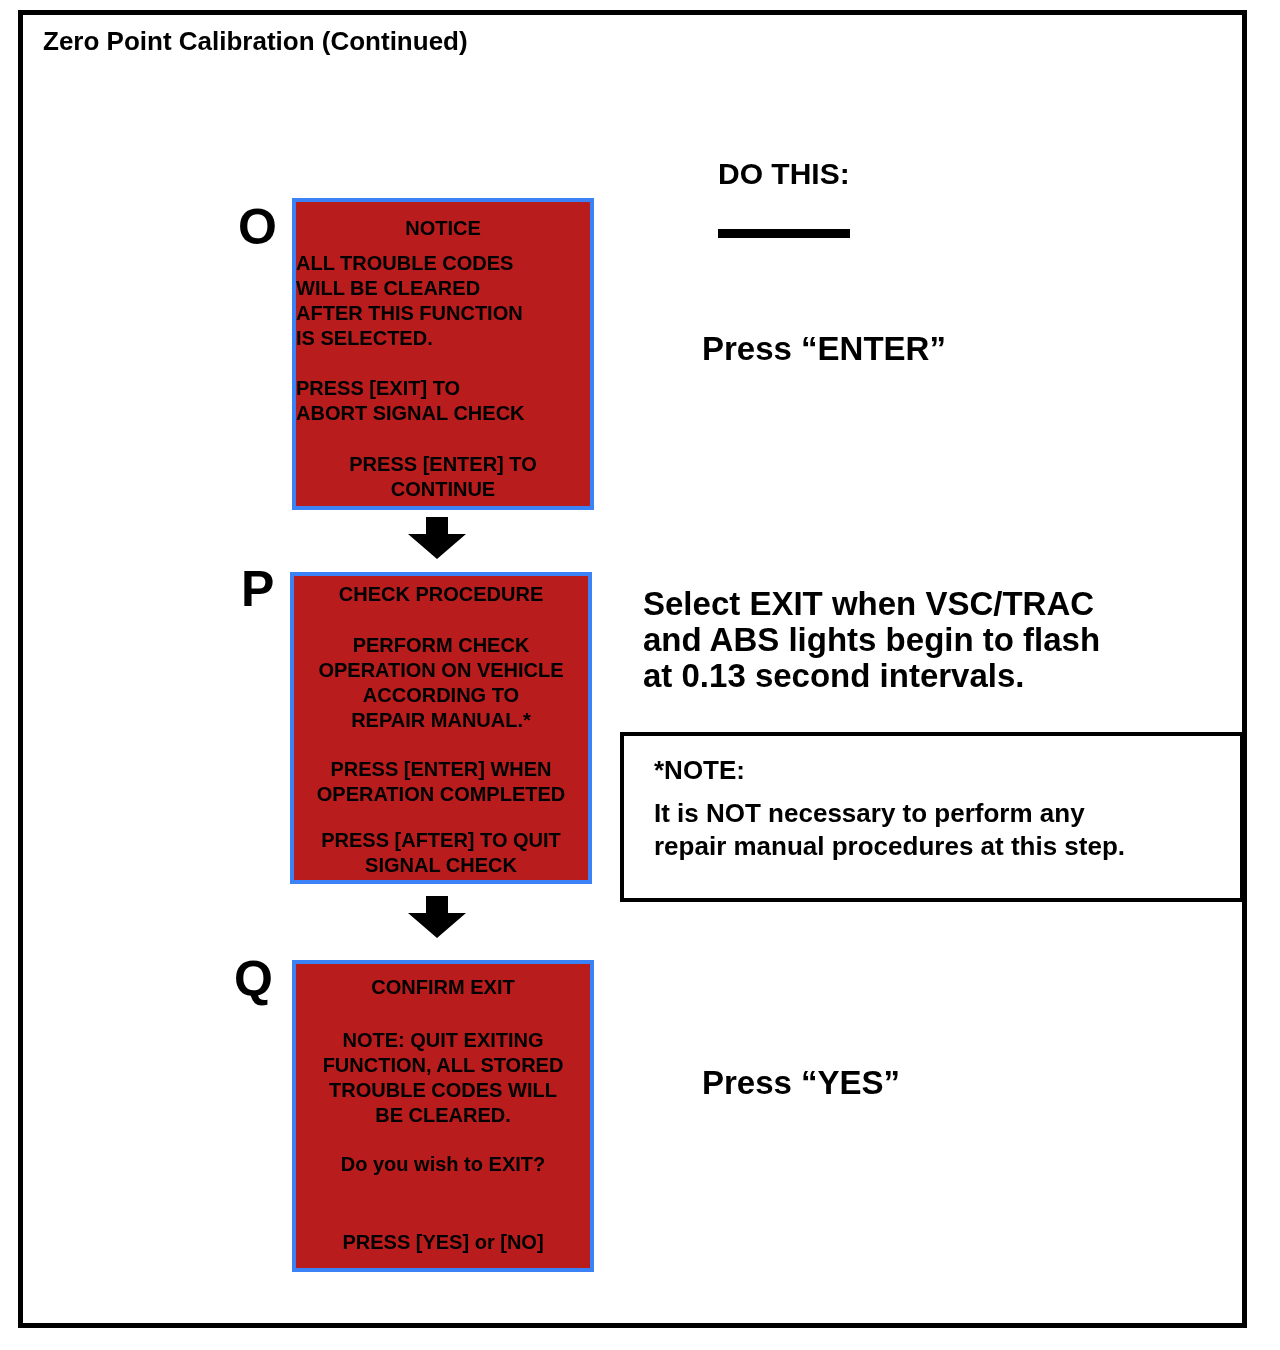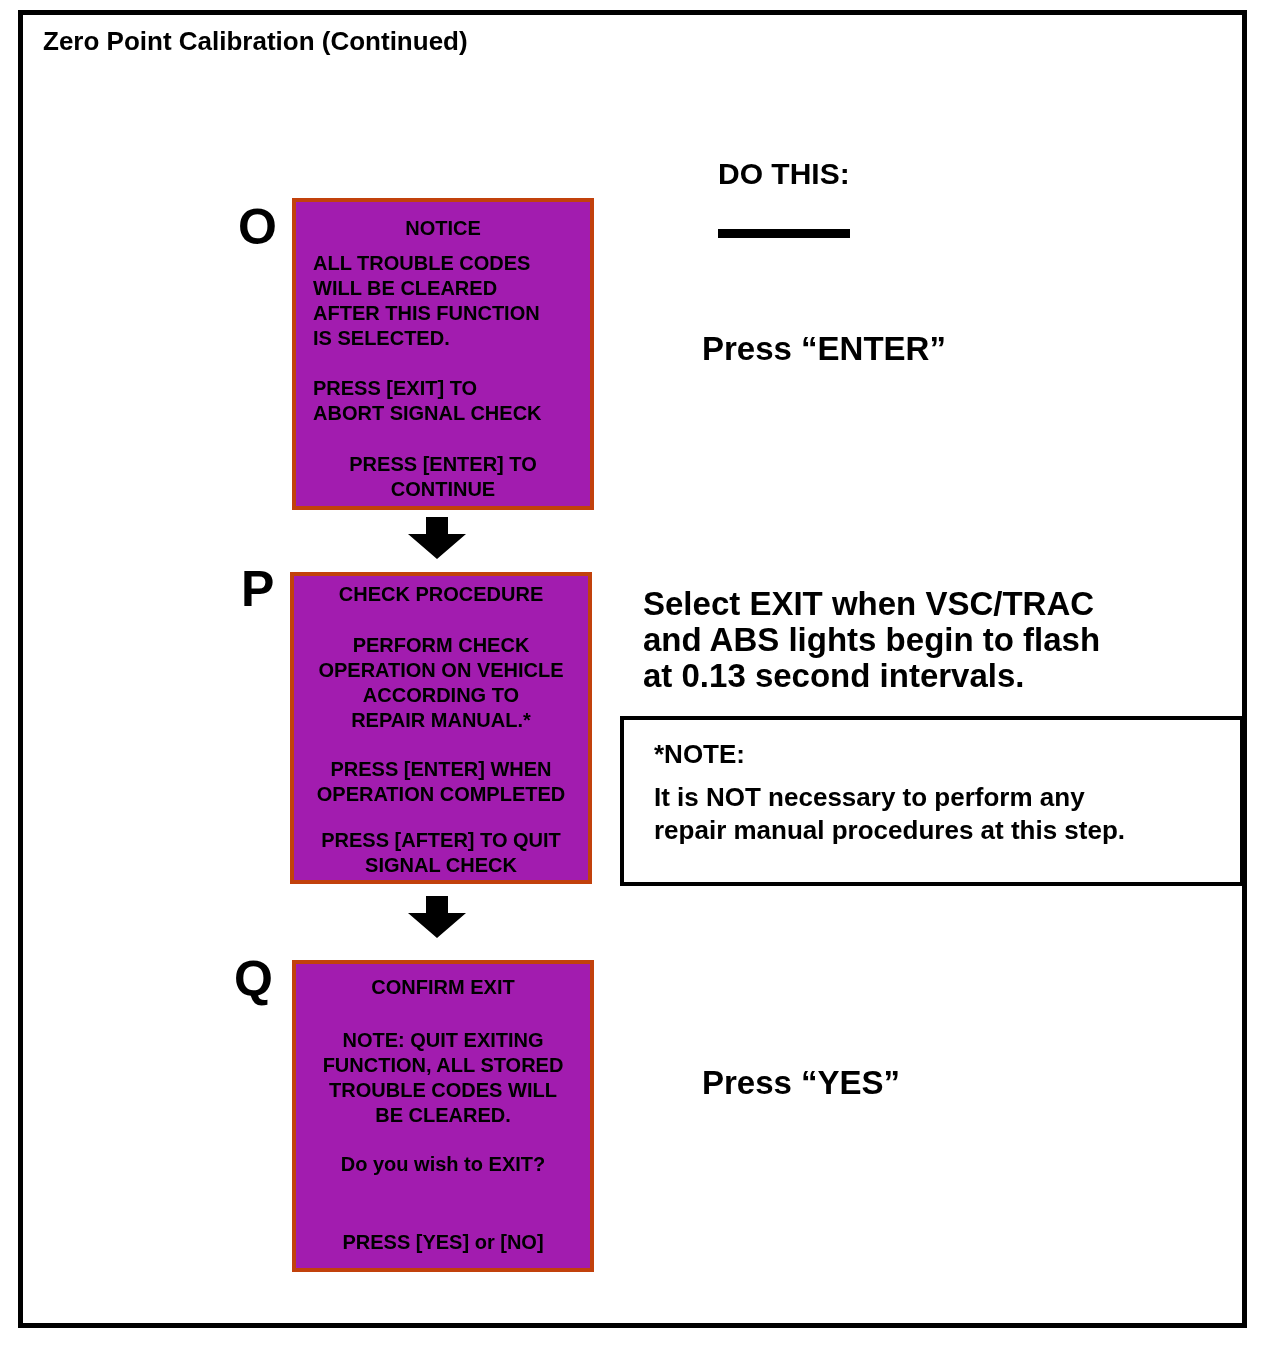--- a/index.html
+++ b/index.html
@@ -28,31 +28,31 @@
     white-space:pre-line;
   }
   .col-header .bar{
     height:9px;background:#000;margin-top:7px;
   }
   .hdr-left{left:270px;top:88px;}
   .hdr-right{left:718px;top:126px;}
   .screen-box{
     position:absolute;
     width:294px;height:304px;
-    border:4px solid #c2410c;
-    background:#a21caf;
+    border:4px solid #3b82f6;
+    background:#b91c1c;
     font-size:20px;line-height:25px;
     text-align:center;
   }
   .box-o{left:292px;top:198px;}
   .box-p{left:290px;top:572px;}
   .box-q{left:292px;top:960px;}
   .screen-title{margin:0;}
   .screen-box .para{white-space:pre-line;margin:0;}
-  .align-left{text-align:left;padding-left:17px;}
+  .align-left{text-align:left;}
   
   .box-o .screen-title{margin-top:14px;}
   .box-o .p1{margin-top:10px;}
   .box-o .p2{margin-top:25px;}
   .box-o .p3{margin-top:26px;}
   .box-p .screen-title{margin-top:6px;}
   .box-p .p1{margin-top:26px;}
   .box-p .p2{margin-top:24px;text-align:center;}
   .box-p .p3{margin-top:21px;}
   .box-q .screen-title{margin-top:11px;}
@@ -73,21 +73,21 @@
   .arrow-2{left:407px;top:896px;}
   .action-text{
     position:absolute;
     font-size:33px;line-height:38px;
     white-space:pre-line;
   }
   .act-enter{left:702px;top:330px;}
   .act-yes{left:702px;top:1064px;}
   .act-select{left:643px;top:586px;line-height:36px;}
   .note-box{
-    position:absolute;left:620px;top:716px;
+    position:absolute;left:620px;top:732px;
     width:586px;height:144px;
     border:4px solid #000;
     padding-left:30px;padding-top:18px;
     font-size:26px;line-height:33px;
   }
   .note-title{margin:0 0 10px 0;}
   .note-body{margin:0;white-space:pre-line;}
 </style>
 </head>
 <body>

